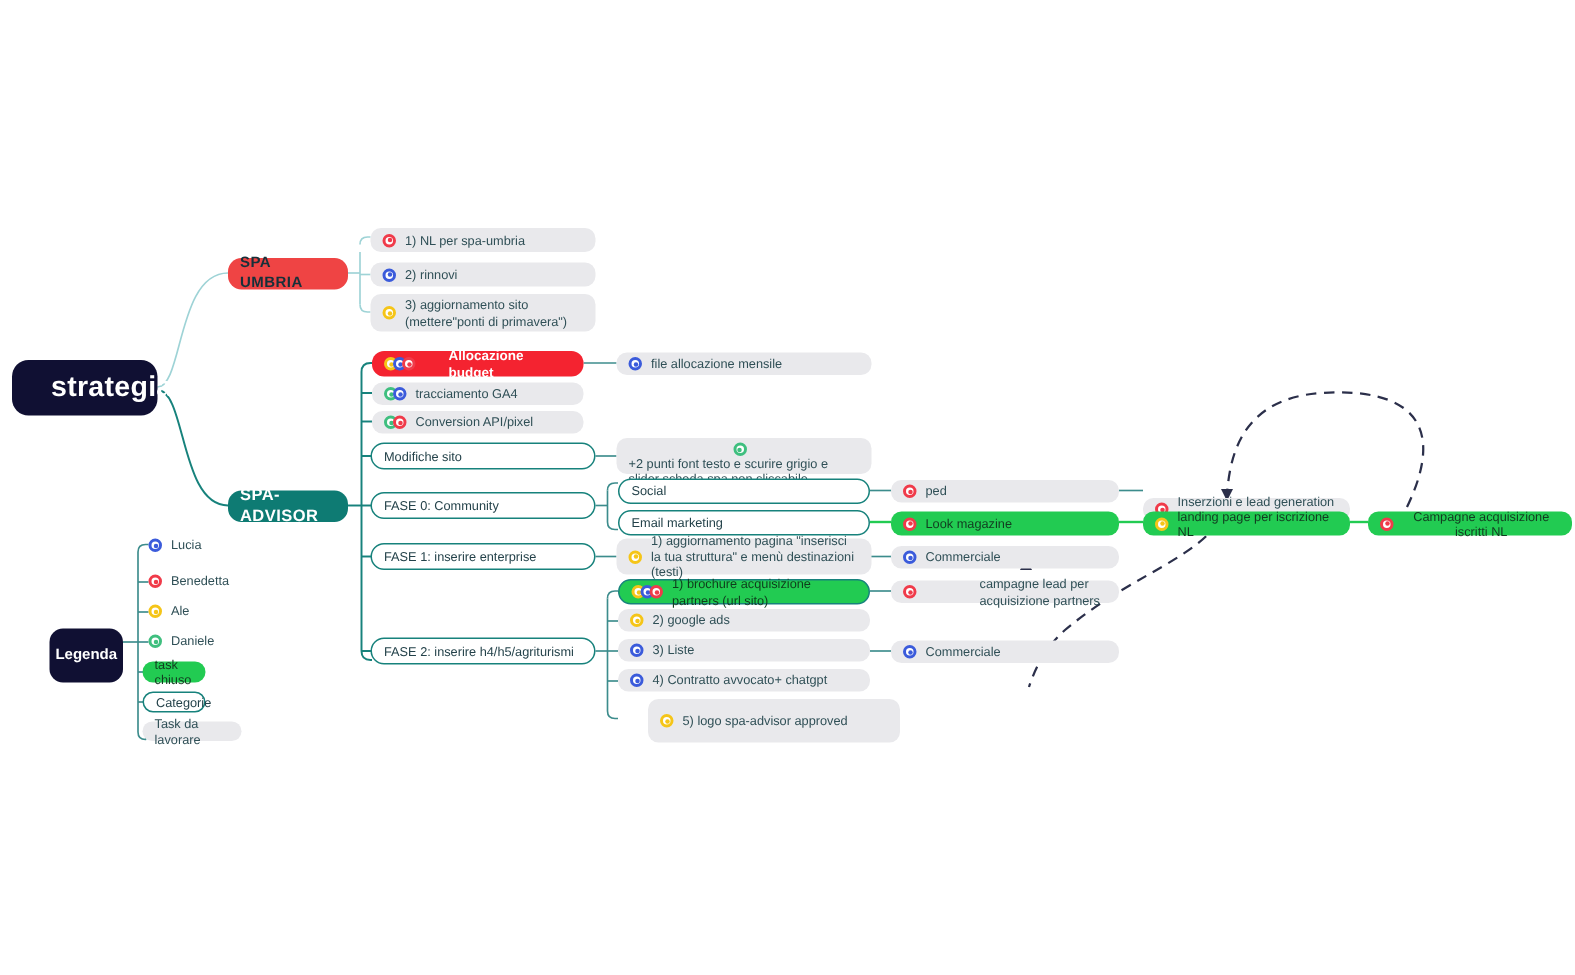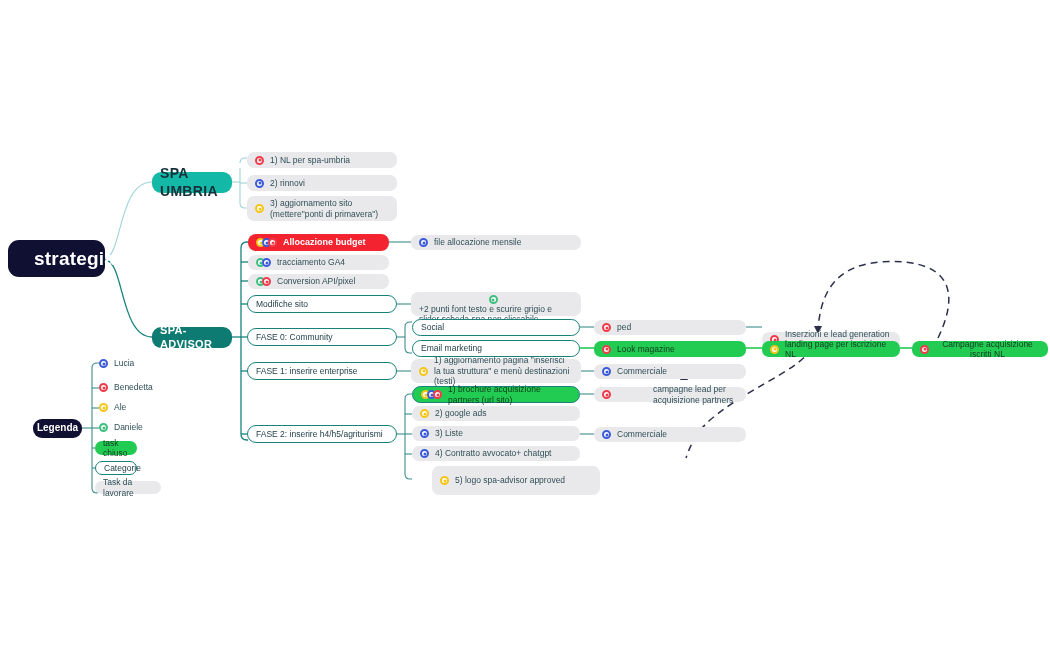--- a/index.html
+++ b/index.html
@@ -13,31 +13,31 @@
 
   .node{position:absolute;box-sizing:border-box;display:flex;align-items:center;
         border-radius:7px;padding:3px 8px;line-height:1.22;}
   .node .lbl{display:block;}
 
   
   .n-root{background:#101033;color:#ffffff;font-weight:bold;font-size:19px;
           border-radius:11px;justify-content:center;letter-spacing:.2px;}
   .n-legend{background:#101033;color:#ffffff;font-weight:bold;font-size:10px;
           border-radius:9px;justify-content:center;}
-  .n-teal-light{background:#14b8a6;color:#16303a;font-weight:bold;font-size:14px;
+  .n-teal-light{background:#ef4444;color:#16303a;font-weight:bold;font-size:10px;
           border-radius:9px;justify-content:center;letter-spacing:.3px;}
   .n-teal-dark{background:#0E7B73;color:#ffffff;font-weight:bold;font-size:11px;
           border-radius:9px;justify-content:center;letter-spacing:.3px;}
   .n-grey{background:#e9e9ec;color:#2f4f56;font-size:8.5px;}
   .n-outline{background:#ffffff;color:#24424a;font-size:8.5px;
           border:1.3px solid #17827c;border-radius:9px;}
   .n-green{background:#22CB52;color:#123b20;font-size:8.5px;}
   .n-green-out{background:#22CB52;color:#0f3c1d;font-size:8.5px;
           border:1.4px solid #17827c;border-radius:9px;}
-  .n-red{background:#F42330;color:#ffffff;font-size:9px;font-weight:bold;border-radius:8px;}
+  .n-red{background:#F42330;color:#ffffff;font-size:9px;font-weight:bold;border-radius:8px;gap:16px;}
   .n-legend-green{background:#22CB52;color:#123b20;font-size:8.5px;border-radius:7px;}
   .n-legend-outline{background:#ffffff;color:#24424a;font-size:8.5px;
           border:1.3px solid #17827c;border-radius:8px;}
 
   
   .icons{display:flex;align-items:center;flex:0 0 auto;margin-right:6px;}
   .ic{width:9px;height:9px;border-radius:50%;box-sizing:border-box;
       border-width:2px;border-style:solid;background:#ffffff;position:relative;}
   .ic + .ic{margin-left:-3px;}
   .ic::after{content:"";position:absolute;left:50%;top:50%;
@@ -301,21 +301,21 @@
       </span>
     <span class="lbl">4) Contratto avvocato+ chatgpt</span>
   </div>
   <div class="node n-grey" style="left:432px;top:466px;width:168px;height:29px;">
     <span class="icons">
         <i class="ic ic-yellow"></i>
       </span>
     <span class="lbl">5) logo spa-advisor approved</span>
   </div>
 
-  <div class="node n-legend" style="left:33px;top:419px;width:49px;height:19px;">
+  <div class="node n-legend" style="left:33px;top:419px;width:49px;height:36px;">
     <span class="lbl">Legenda</span>
   </div>
 
   <div class="node" style="left:99px;top:357px;width:80px;height:13px;color:#2f4f56;font-size:8.5px;padding-left:0;">
     <span class="icons">
         <i class="ic ic-blue"></i>
       </span>
     <span class="lbl">Lucia</span>
   </div>
   <div class="node" style="left:99px;top:381px;width:80px;height:13px;color:#2f4f56;font-size:8.5px;padding-left:0;">

